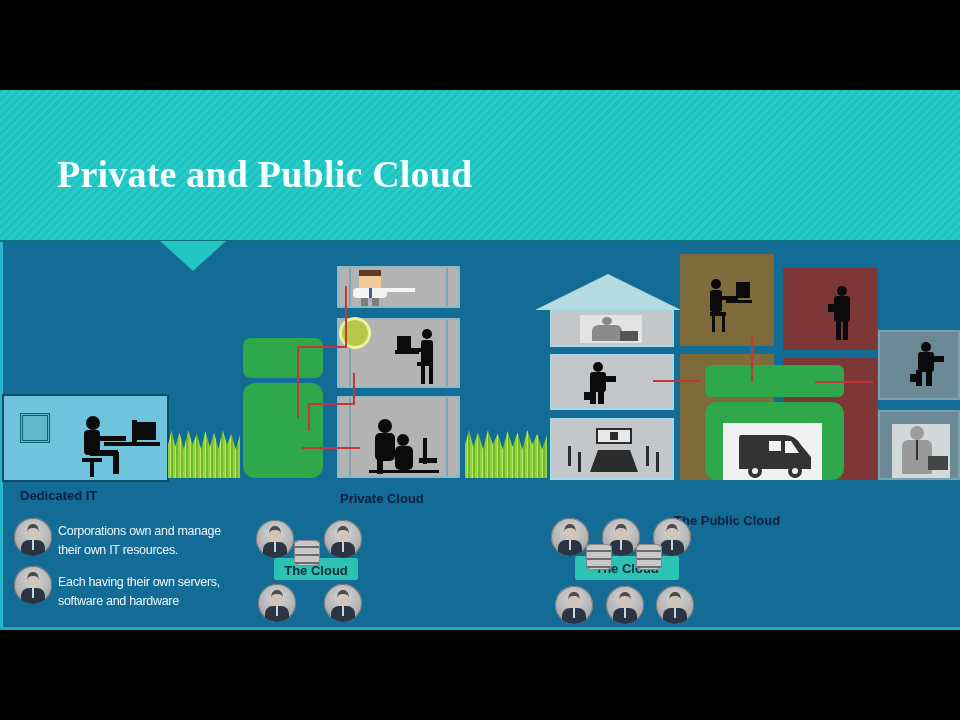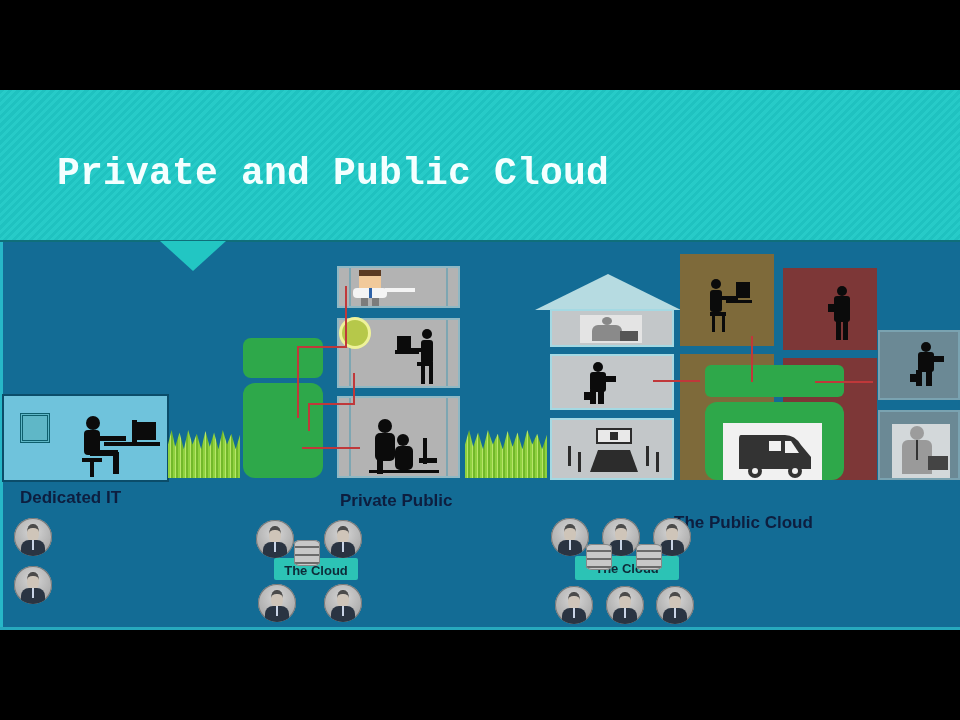--- a/index.html
+++ b/index.html
@@ -1,21 +1,21 @@
 <!DOCTYPE html>
 <html><head>
 <meta charset="utf-8">
 <style>
   html,body{margin:0;padding:0;}
   body{width:960px;height:720px;background:#000;position:relative;overflow:hidden;font-family:"Liberation Sans",sans-serif;}
   .slide{position:absolute;left:0;top:90px;width:960px;height:540px;background:#136c95;overflow:hidden;}
   .header{position:absolute;left:0;top:0;width:960px;height:150px;
     background:repeating-linear-gradient(135deg,#1fc2c0 0px,#1fc2c0 3px,#27cbc8 3px,#27cbc8 6px);
     border-bottom:2px solid #0f6f7a;}
-  .title{position:absolute;left:57px;top:62px;font-family:Liberation Mono, monospace;font-weight:bold;font-size:38px;color:#f4ffff;letter-spacing:0.2px;}
+  .title{position:absolute;left:57px;top:62px;font-family:Liberation Serif, serif;font-weight:bold;font-size:38px;color:#f4ffff;letter-spacing:0.2px;}
   .pointer{position:absolute;left:160px;top:151px;width:0;height:0;border-left:33px solid transparent;border-right:33px solid transparent;border-top:30px solid #22c6c3;}
   .leftstrip{position:absolute;left:0;top:152px;width:3px;height:388px;background:#27b7c8;}
   .bottomline{position:absolute;left:0;bottom:0;width:960px;height:3px;background:#27a9bd;}
 
   .abs{position:absolute;}
   
   .dedicated-panel{left:2px;top:304px;width:163px;height:84px;background:#6fc3dc;border:2px solid #0b4d6a;}
   .frame-icon{left:16px;top:17px;width:24px;height:24px;border:3px double #0e5f6d;background:#5fb7c7;}
   .grass{background:repeating-linear-gradient(90deg,#8fd13f 0 2px,#b7e56a 2px 3px,#72b82a 3px 5px);}
   .grass1{left:168px;top:340px;width:72px;height:48px;clip-path:polygon(0 30%,5% 0,10% 35%,16% 5%,22% 40%,28% 0,34% 30%,40% 8%,46% 40%,52% 2%,58% 35%,64% 5%,70% 40%,76% 0,82% 30%,88% 8%,94% 40%,100% 10%,100% 100%,0 100%);}
@@ -42,21 +42,21 @@
   .brown-split{left:680px;top:256px;width:94px;height:8px;background:#136c95;}
   .red{left:783px;top:178px;width:94px;height:212px;background:#7d3737;}
   .red-split{left:783px;top:260px;width:94px;height:8px;background:#136c95;}
   .grey1{left:878px;top:240px;width:82px;height:70px;background:#6b8995;border:2px solid #7aa3b1;box-sizing:border-box;}
   .grey2{left:878px;top:320px;width:82px;height:70px;background:#6b8995;border:2px solid #7aa3b1;box-sizing:border-box;}
   .pg-top{left:705px;top:275px;width:139px;height:32px;background:#2ea84a;border-radius:6px;}
   .pg-bot{left:705px;top:312px;width:139px;height:78px;background:#2ea84a;border-radius:12px;}
   .van-box{left:723px;top:333px;width:99px;height:57px;background:#f1f1f1;}
 
   
-  .sec-title{font-weight:bold;font-size:17px;color:#0d1e3f;}
+  .sec-title{font-weight:bold;font-size:13px;color:#0d1e3f;}
   .sec-text{font-size:12.5px;color:#eef6fb;line-height:19px;letter-spacing:-0.3px;}
   .avatar{width:38px;height:38px;border-radius:50%;background:radial-gradient(circle at 50% 35%,#d6d6d6,#9a9a9a);box-shadow:inset 0 0 0 1px #777;overflow:hidden;}
   .avatar .head{position:absolute;left:13px;top:6px;width:12px;height:14px;border-radius:45%;background:#cfc5b9;border-top:4px solid #4b4b4b;}
   .avatar .body{position:absolute;left:7px;top:22px;width:24px;height:18px;border-radius:8px 8px 0 0;background:#2a3442;}
   .avatar .tie{position:absolute;left:18px;top:22px;width:2px;height:10px;background:#c9d4e6;}
   .cloud-label{background:#2cc3b5;color:#0d2b38;font-weight:bold;font-size:13px;text-align:center;border-radius:2px;}
   .db{width:26px;height:26px;border-radius:6px/4px;background:repeating-linear-gradient(180deg,#c8c8c8 0 6px,#6b6b6b 6px 8px);box-shadow:inset 0 0 0 1px #888;}
 </style>
 </head>
 <body>
@@ -225,27 +225,29 @@
   <div class="arrow-line" style="left:653px;top:290px;width:47px;height:2px"></div>
   <div class="arrow-line" style="left:751px;top:246px;width:2px;height:46px"></div>
   <div class="arrow-line" style="left:815px;top:291px;width:58px;height:2px"></div>
 
   <div class="abs sec-title" style="left:20px;top:398px">Dedicated IT</div>
   <div class="abs avatar" style="left:14px;top:428px">
       <div class="head"></div>
       <div class="body"></div>
       <div class="tie"></div>
     </div>
+  <div class="abs sec-text" style="left:58px;top:432px;width:185px">Corporations own and manage their own IT resources.</div>
   <div class="abs avatar" style="left:14px;top:476px">
       <div class="head"></div>
       <div class="body"></div>
       <div class="tie"></div>
     </div>
-
-  <div class="abs sec-title" style="left:340px;top:401px">Private Public</div>
+  <div class="abs sec-text" style="left:58px;top:483px;width:185px">Each having their own servers, software and hardware</div>
+
+  <div class="abs sec-title" style="left:340px;top:401px">Private Cloud</div>
   <div class="abs avatar" style="left:256px;top:430px">
       <div class="head"></div>
       <div class="body"></div>
       <div class="tie"></div>
     </div>
   <div class="abs avatar" style="left:324px;top:430px">
       <div class="head"></div>
       <div class="body"></div>
       <div class="tie"></div>
     </div>

